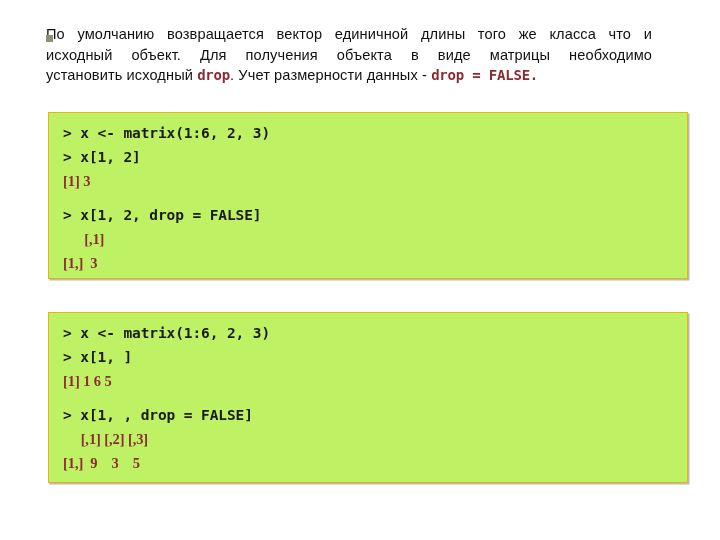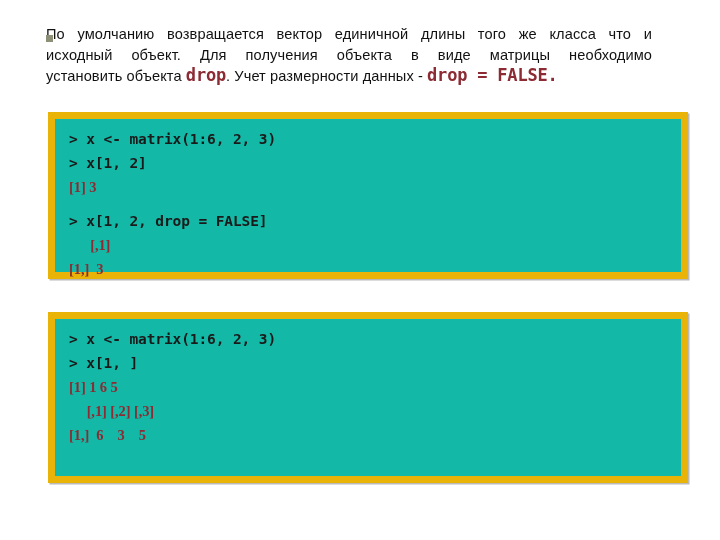--- a/index.html
+++ b/index.html
@@ -48,31 +48,31 @@
     color: #111111;
     text-align: justify;
     text-justify: inter-word;
     letter-spacing: 0.1px;
   }
   .bullet-text > .last-line { text-align: left; }
 
   .code-inline {
     font-family: "DejaVu Sans Mono", "Liberation Mono", monospace;
     color: #8c2b33;
-    font-size: 17px;
+    font-size: 14px;
     font-weight: bold;
     letter-spacing: -0.2px;
   }
 
   
   .code-block {
     position: absolute;
     box-sizing: border-box;
-    background: #14b8a6;
-    border: 7px solid #eab308;
+    background: #bef264;
+    border: 1px solid #eab308;
     box-shadow: 1.5px 1.5px 0 0 rgba(130,130,130,0.55);
   }
   #code-block-1 {
     left: 48px;
     top: 112px;
     width: 640px;
     height: 167px;
   }
   #code-block-2 {
     left: 48px;
@@ -98,25 +98,25 @@
 </head>
 <body>
 
 <div class="slide-body">
 
   <div class="bullet-row">
     <span class="bullet-marker"></span>
     <div class="bullet-text" id="bullet-text">
         <div style="text-align-last: justify;"><span>По умолчанию возвращается вектор единичной длины того же класса что и</span></div>
         <div style="text-align-last: justify;"><span>исходный объект. Для получения объекта в виде матрицы необходимо</span></div>
-        <div class="last-line"><span>установить объекта </span><span class="code-inline">drop</span><span>.  Учет размерности данных - </span><span class="code-inline">drop = FALSE.</span></div>
+        <div class="last-line"><span>установить исходный </span><span class="code-inline">drop</span><span>.  Учет размерности данных - </span><span class="code-inline">drop = FALSE.</span></div>
       </div>
   </div>
 
   <div class="code-block" id="code-block-1">
     <div class="code-lines" id="code-lines-1"><div class="code-line ln-input">&gt; x &lt;- matrix(1:6, 2, 3)</div><div class="code-line ln-input">&gt; x[1, 2]</div><div class="code-line ln-output">[1] 3</div><div class="code-line ln-input gap">&gt; x[1, 2, drop = FALSE]</div><div class="code-line ln-output">      [,1]</div><div class="code-line ln-output">[1,]  3</div></div>
   </div>
 
   <div class="code-block" id="code-block-2">
-    <div class="code-lines" id="code-lines-2"><div class="code-line ln-input">&gt; x &lt;- matrix(1:6, 2, 3)</div><div class="code-line ln-input">&gt; x[1, ]</div><div class="code-line ln-output">[1] 1 6 5</div><div class="code-line ln-output">     [,1] [,2] [,3]</div><div class="code-line ln-output">[1,]  6    3    5</div></div>
+    <div class="code-lines" id="code-lines-2"><div class="code-line ln-input">&gt; x &lt;- matrix(1:6, 2, 3)</div><div class="code-line ln-input">&gt; x[1, ]</div><div class="code-line ln-output">[1] 1 6 5</div><div class="code-line ln-input gap">&gt; x[1, , drop = FALSE]</div><div class="code-line ln-output">     [,1] [,2] [,3]</div><div class="code-line ln-output">[1,]  9    3    5</div></div>
   </div>
 
 </div>
 
 </body></html>

